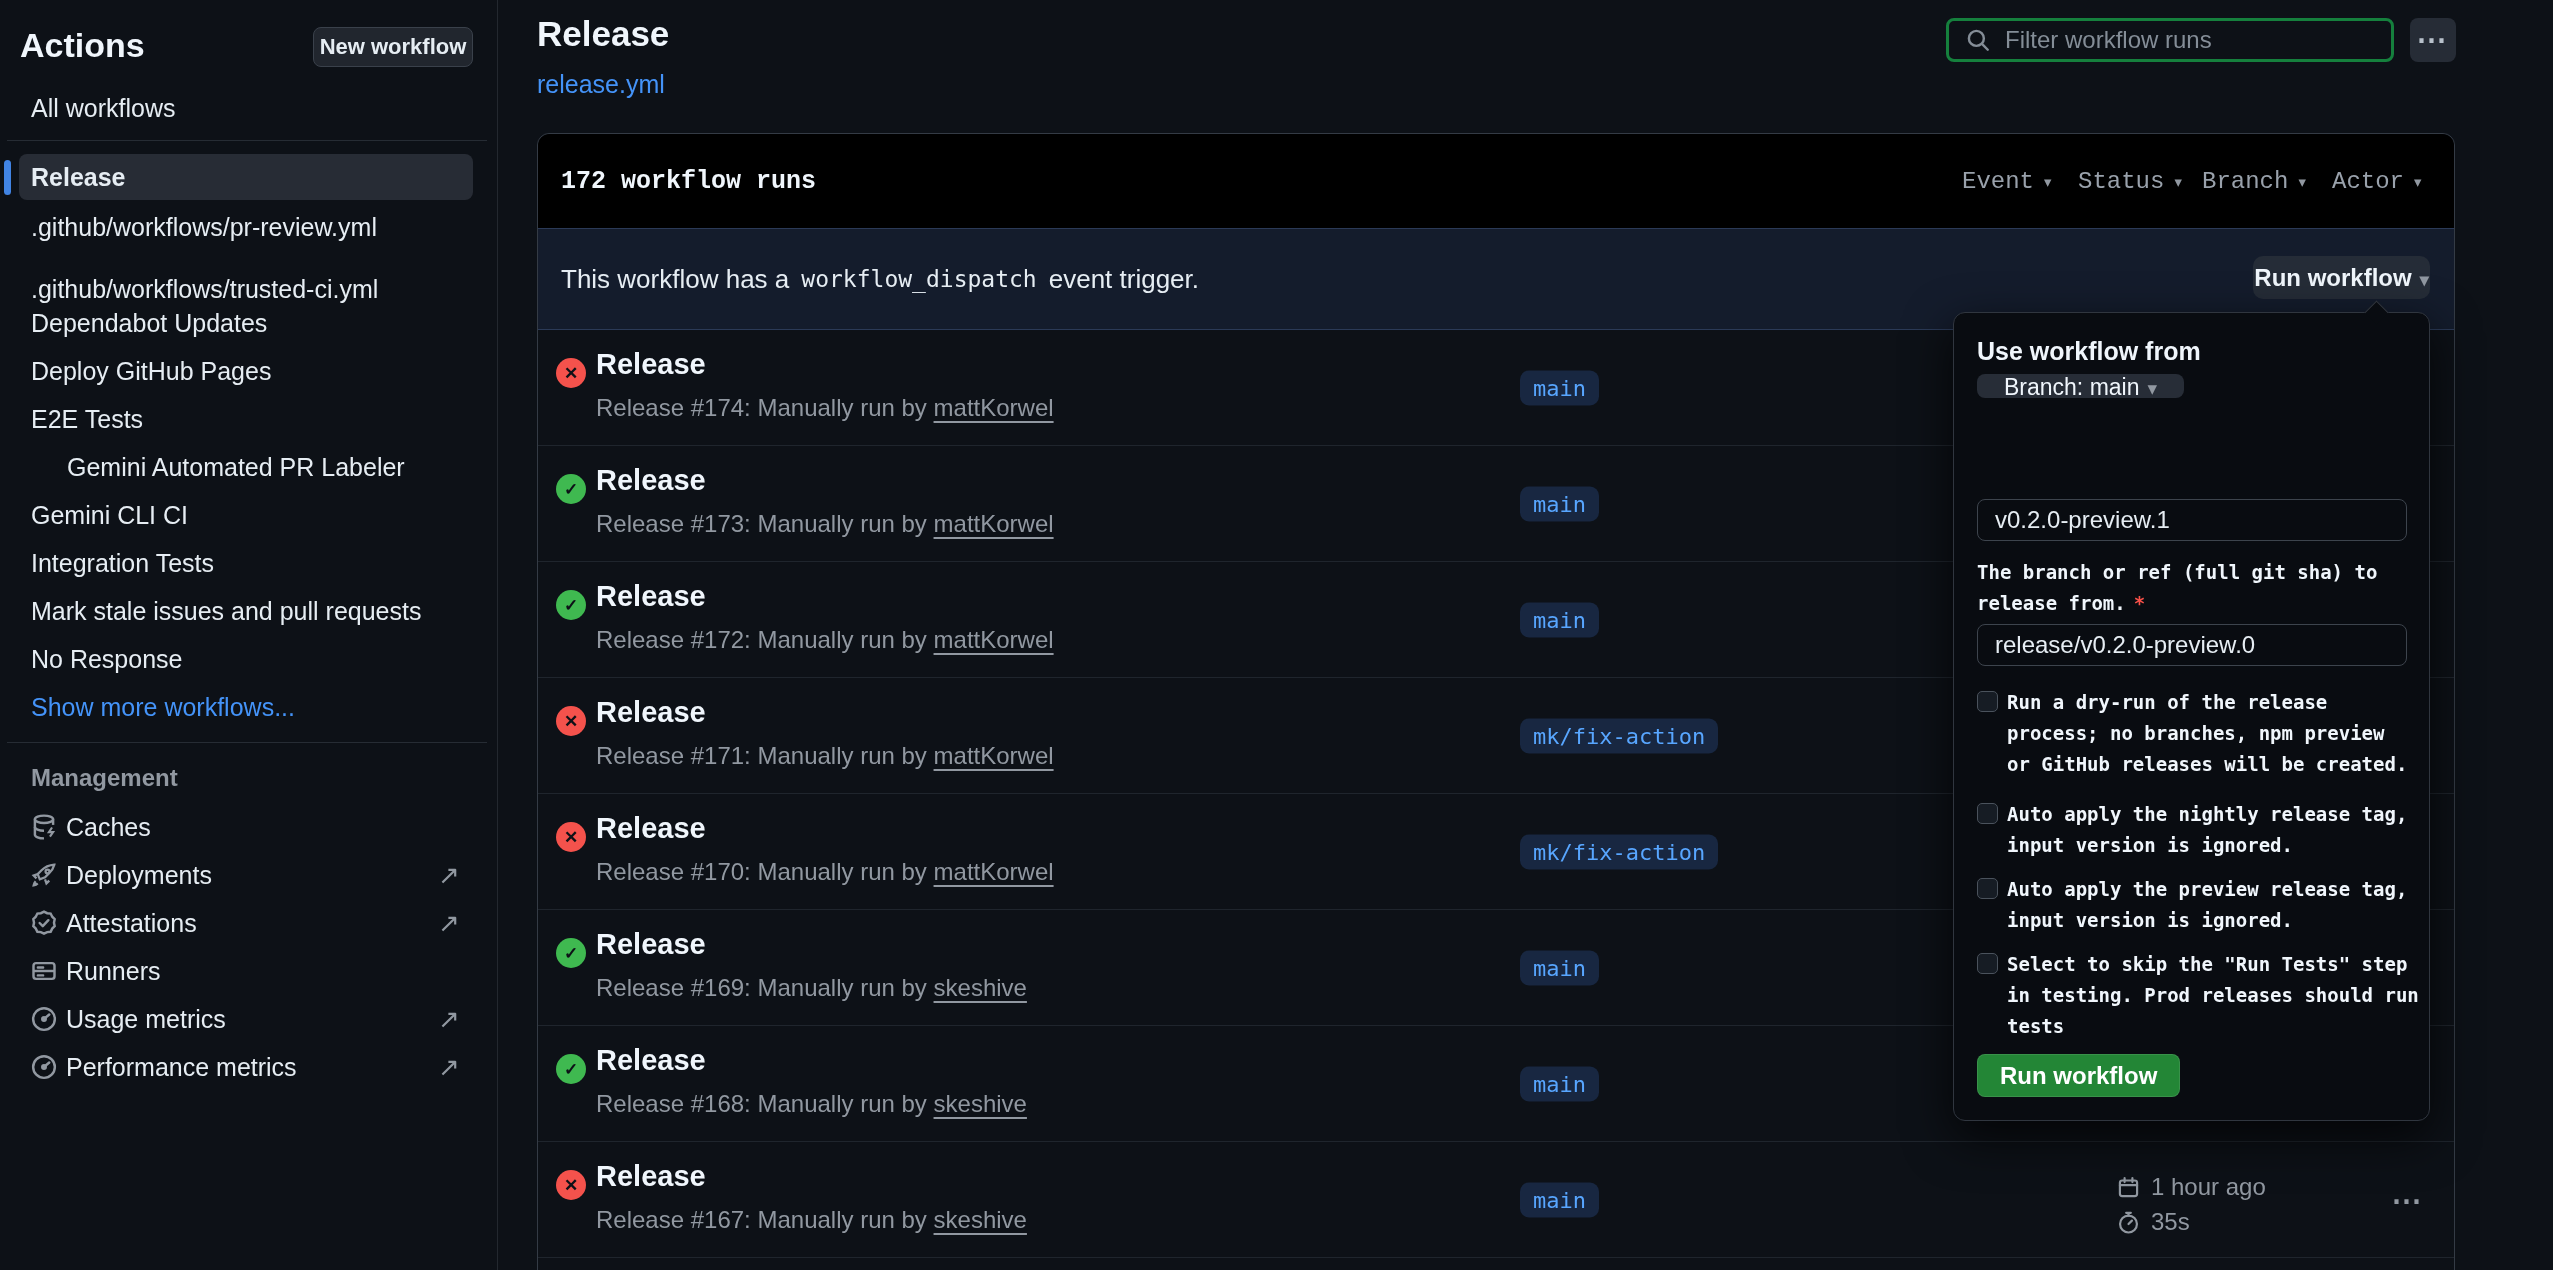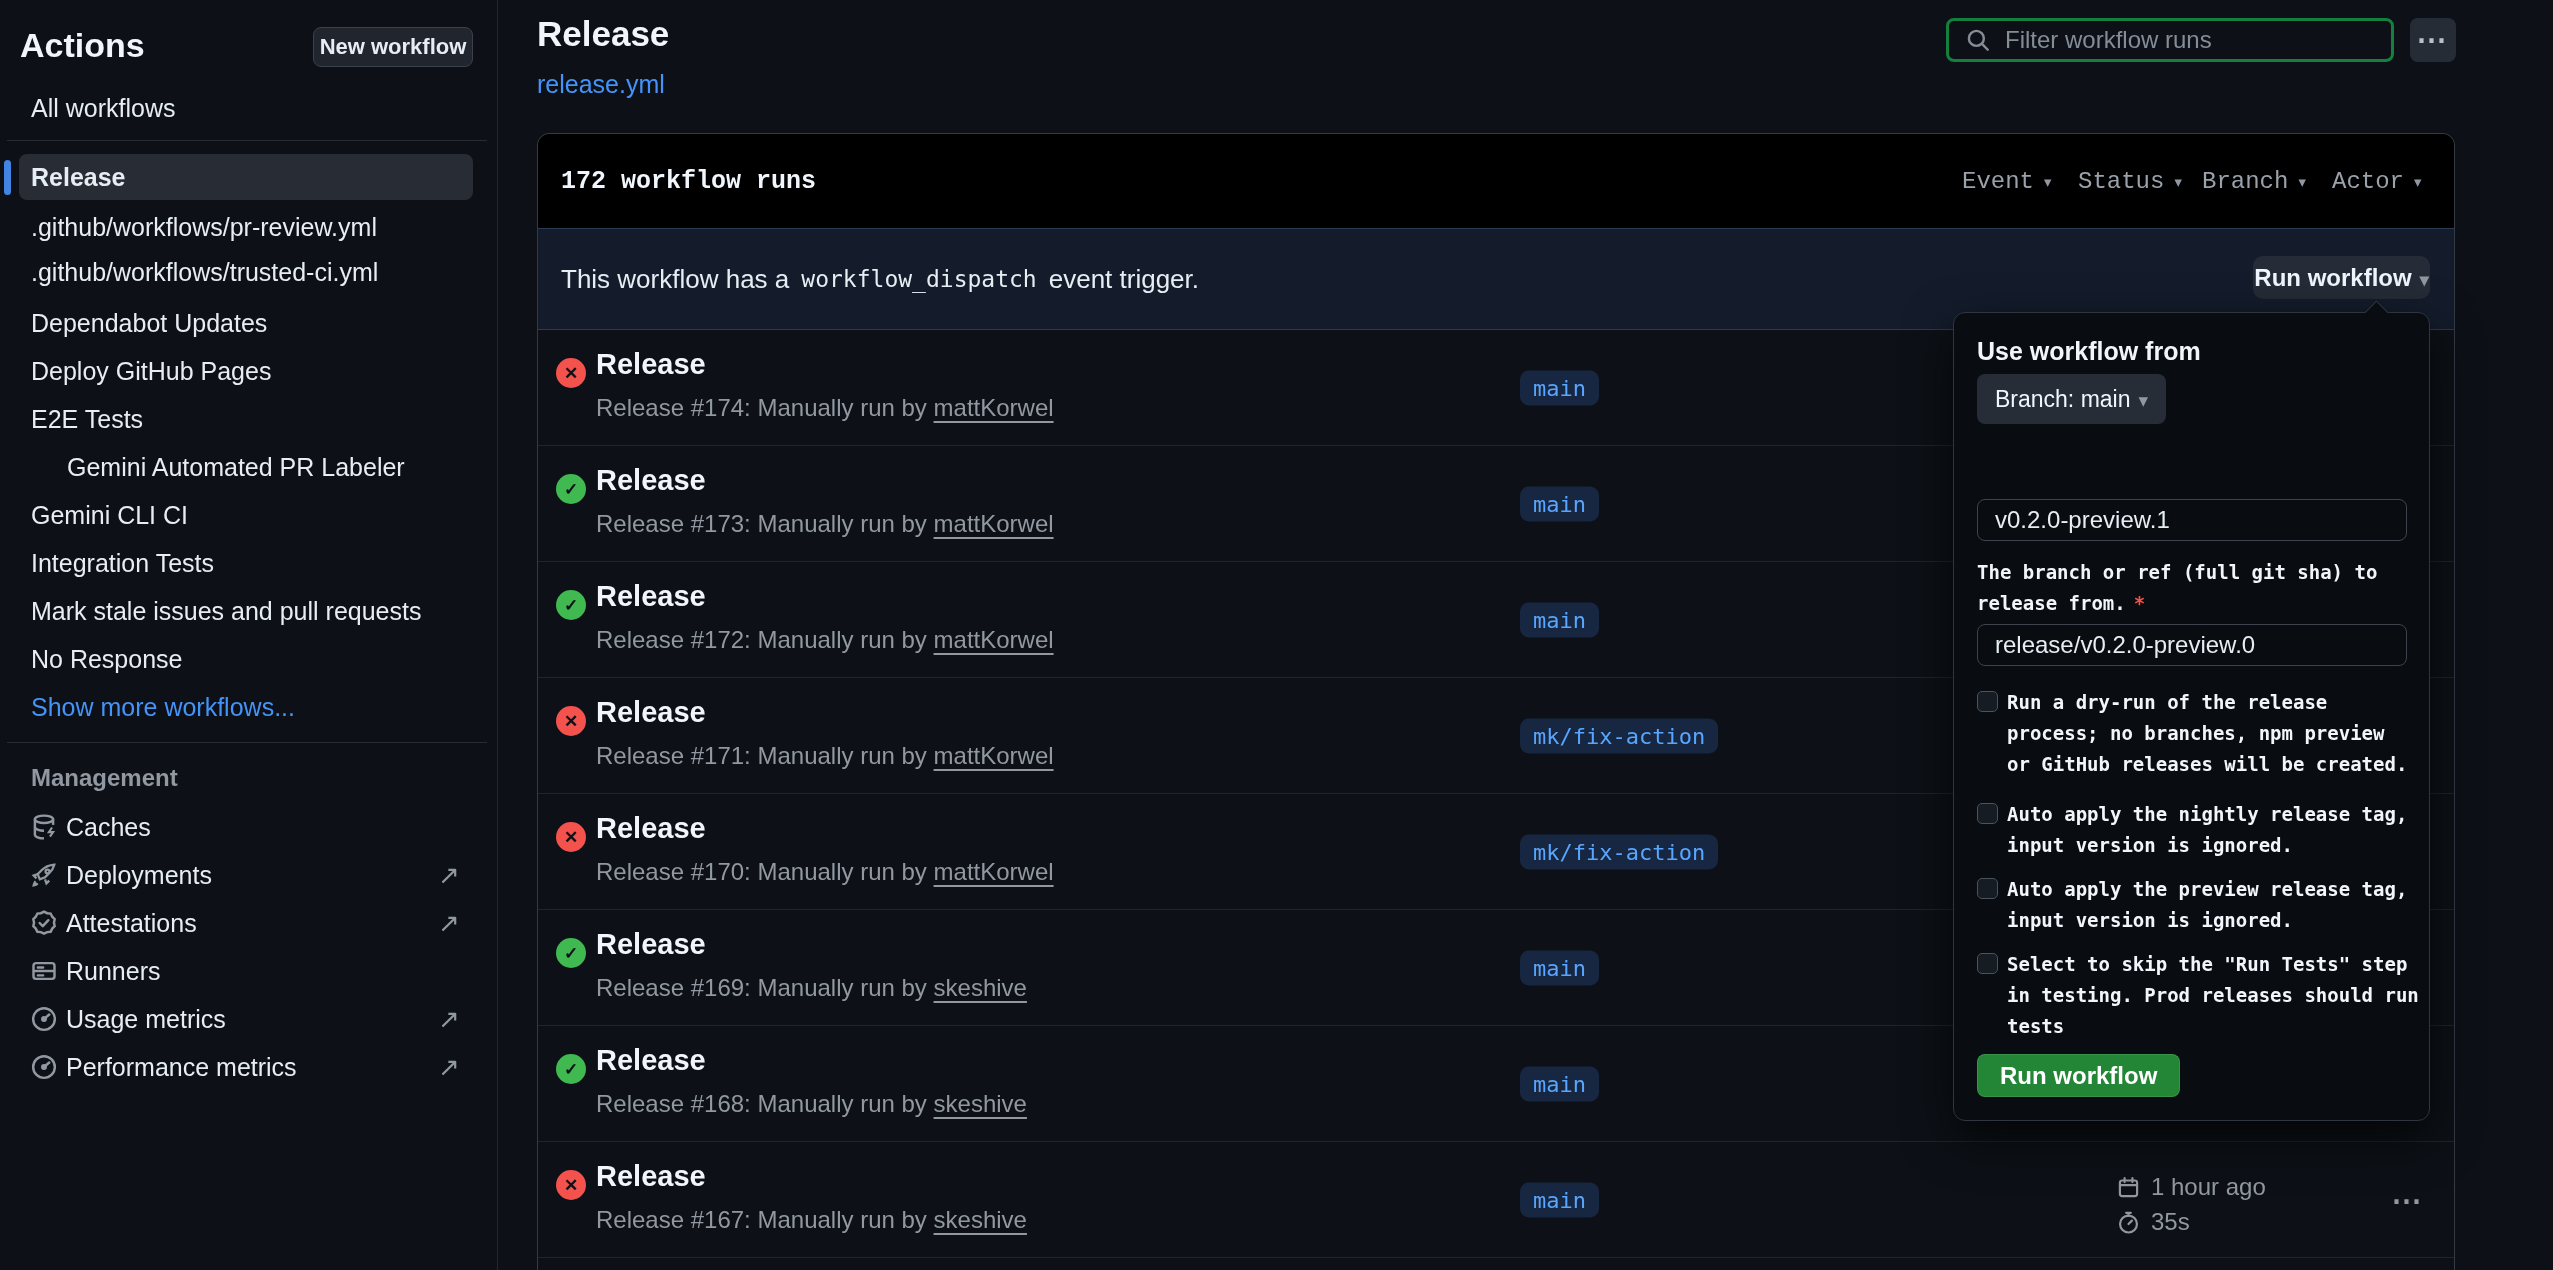--- a/index.html
+++ b/index.html
@@ -70,21 +70,21 @@
   .meta-line svg { width:25px; height:25px; margin-right:10px; color:#9198a1; }
   .row-kebab { position:absolute; left:1840px; top:38px; width:60px; height:40px; border:none; background:transparent;
     color:#9198a1; font-size:30px; font-weight:bold; letter-spacing:3px; cursor:pointer; }
 
   
   #panel { position:absolute; left:1953px; top:312px; width:477px; height:809px; background:#090c11;
     border:1px solid #30363f; border-radius:12px; box-shadow:0 16px 48px rgba(0,0,0,0.75); z-index:10; }
   .panel-notch { position:absolute; left:414px; top:-9px; width:17px; height:17px; background:#090c11;
     border-left:1px solid #30363f; border-top:1px solid #30363f; transform:rotate(45deg); }
   .panel-title { position:absolute; left:23px; top:24px; font-size:25px; font-weight:bold; color:#f0f6fc; }
-  .btn-branch { position:absolute; left:23px; top:61px; height:50px; padding:0 18px; border-radius:8px;
+  .btn-branch { position:absolute; left:23px; top:61px; height:24px; padding:0 27px; border-radius:8px;
     background:#272d37; border:none; color:#f0f6fc; font-size:23px; cursor:pointer; }
   .pnl-label { position:absolute; left:23px; font-size:19px; font-weight:bold; color:#f0f6fc; line-height:31px; white-space:nowrap; }
   .req { color:#f85149; margin-left:8px; }
   .pnl-input { position:absolute; left:23px; width:430px; height:42px; background:transparent; border:1px solid #3d444d;
     border-radius:8px; color:#e6edf3; font-size:24px; padding:0 17px; font-family:"Liberation Sans", sans-serif; outline:none; }
   .cb-row { position:absolute; left:23px; }
   .cb-box { position:absolute; left:0; top:4px; width:21px; height:21px; border-radius:5px;
     background:#161c24; border:1px solid #4a525c; cursor:pointer; }
   .cb-text { position:absolute; left:30px; top:0; font-size:19px; font-weight:bold; color:#f0f6fc; line-height:31px; white-space:nowrap; }
   .btn-runwf-green { position:absolute; left:23px; top:741px; height:43px; padding:0 22px; border-radius:8px;
@@ -97,21 +97,21 @@
   <div class="sb-title">Actions</div>
   <button class="btn-newwf">New workflow</button>
 
   <div class="sb-item" style="top:84px;">All workflows</div>
   <div class="sb-divider" style="top:140px;"></div>
 
   <div class="sb-selbar"></div>
   <div class="sb-selected">Release</div>
 
   <div class="sb-item" style="top:203px;">.github/workflows/pr-review.yml</div>
-  <div class="sb-item" style="top:248px;">.github/workflows/trusted-ci.yml</div>
+  <div class="sb-item" style="top:265px;">.github/workflows/trusted-ci.yml</div>
   <div class="sb-item" style="top:299px;">Dependabot Updates</div>
   <div class="sb-item" style="top:347px;">Deploy GitHub Pages</div>
   <div class="sb-item" style="top:395px;">E2E Tests</div>
   <div class="sb-item" style="top:443px;margin-left:36px;">Gemini Automated PR Labeler</div>
   <div class="sb-item" style="top:491px;">Gemini CLI CI</div>
   <div class="sb-item" style="top:539px;">Integration Tests</div>
   <div class="sb-item" style="top:587px;">Mark stale issues and pull requests</div>
   <div class="sb-item" style="top:635px;">No Response</div>
   <div class="sb-item sb-more" style="top:683px;">Show more workflows...</div>
 

